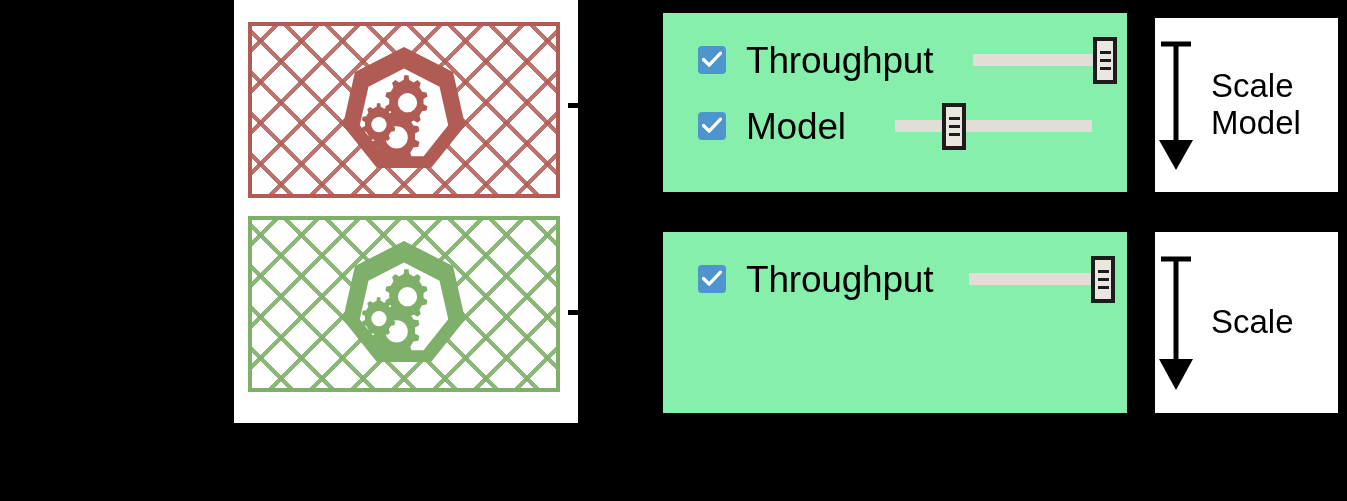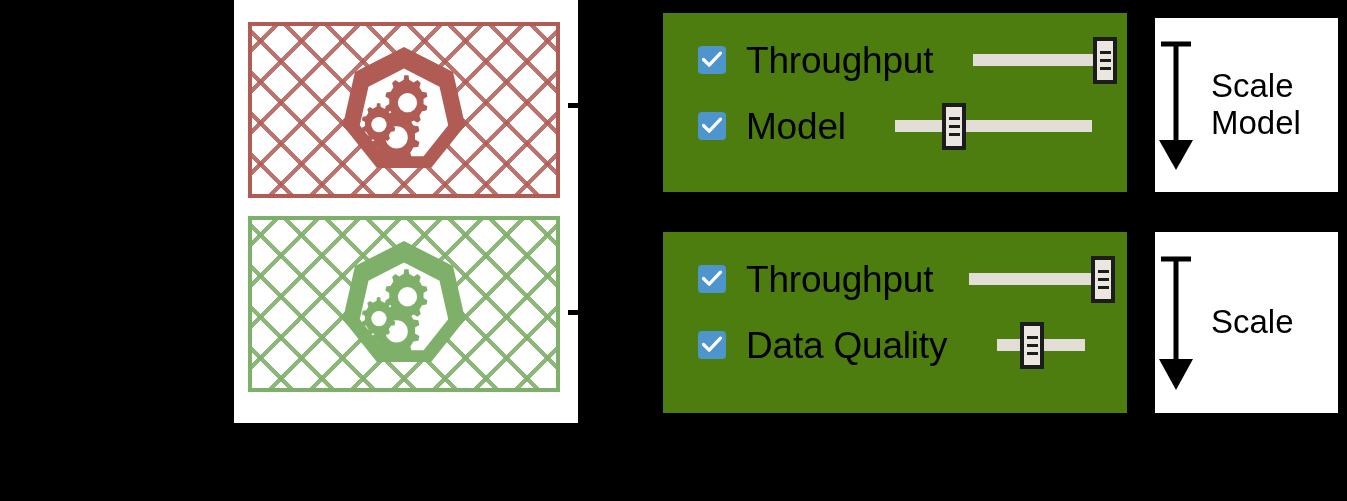--- a/index.html
+++ b/index.html
@@ -78,21 +78,21 @@
     background: #000000;
   }
   #connector-stub-top    { top: 103px; }
   #connector-stub-bottom { top: 310px; }
 
   
   .control-panel {
     position: absolute;
     left: 663px;
     width: 464px;
-    background: #4d7c0f;
+    background: #86efac;
     box-sizing: border-box;
     padding: 14px 0 14px 0;
   }
   #control-panel-model   { top: 13px;  height: 179px; }
   #control-panel-quality { top: 232px; height: 181px; }
 
   .control-row {
     display: flex;
     align-items: center;
     height: 66px;
@@ -277,36 +277,20 @@
     <div class="slider" style="width:134px;margin-right:24px;">
       <div class="slider-track"></div>
       <div class="slider-handle" style="left:100%;">
         <i></i>
           <i></i>
           <i></i>
       </div>
     </div>
   </div>
 
-  <div class="control-row">
-    <div class="checkbox">
-      <svg width="20" height="18" viewBox="0 0 20 18" xmlns="http://www.w3.org/2000/svg">
-        <path d="M1.5 8.5 L7.2 14.2 L18.5 2.2" stroke="#ffffff" stroke-width="3.2" fill="none" stroke-linecap="round" stroke-linejoin="round"></path>
-      </svg>
-    </div>
-    <div class="control-label">Data Quality</div>
-    <div class="slider" style="width:88px;margin-right:42px;">
-      <div class="slider-track"></div>
-      <div class="slider-handle" style="left:40%;">
-        <i></i>
-          <i></i>
-          <i></i>
-      </div>
-    </div>
-  </div>
 </div>
 
 <div class="scale-panel" id="scale-panel-model">
   <svg class="scale-arrow" width="42" height="134" viewBox="0 0 42 134" xmlns="http://www.w3.org/2000/svg">
     <line x1="6" y1="6" x2="36" y2="6" stroke="#000000" stroke-width="5"></line>
     <line x1="21" y1="6" x2="21" y2="108" stroke="#000000" stroke-width="5"></line>
     <path d="M4 102 L38 102 L21 132 Z" fill="#000000"></path>
   </svg>
   <div class="scale-caption">
     <span>Scale</span>

